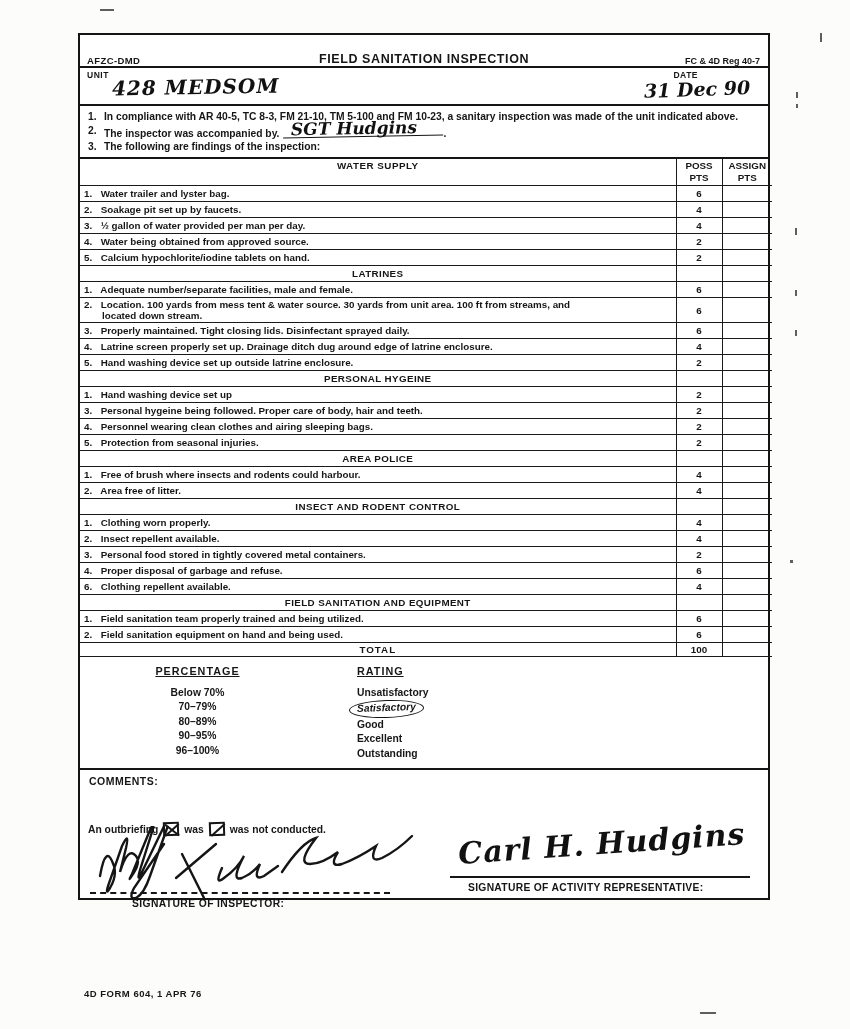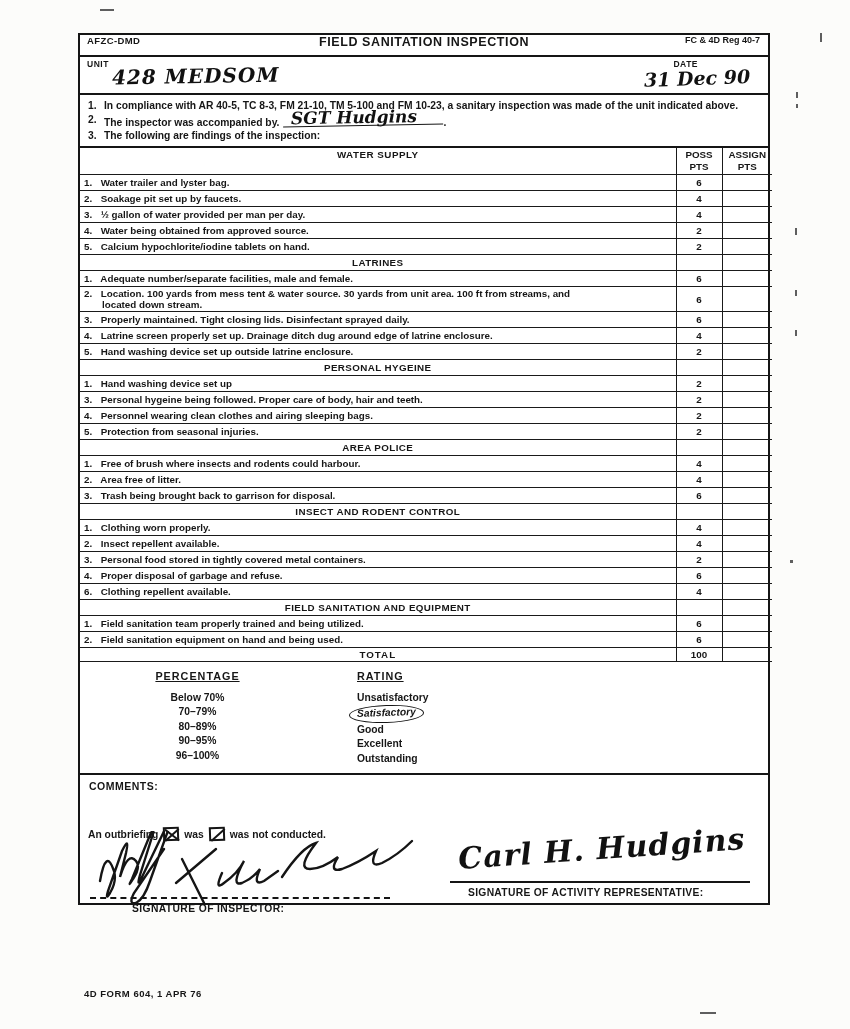--- a/index.html
+++ b/index.html
@@ -9,21 +9,21 @@
     background:#fcfcfa; color:#161616;
     font-family:"Liberation Sans", sans-serif;
     -webkit-font-smoothing:antialiased;
   }
   .form {
     position:absolute; left:78px; top:33px; width:692px;
     border:2.5px solid #151515; background:#fff;
   }
 
   
-  .hdr { display:flex; align-items:flex-start; border-bottom:2.5px solid #151515; height:22px; }
+  .hdr { display:flex; align-items:flex-end; border-bottom:2.5px solid #151515; height:33px; }
   .hdr-left  { width:150px; padding-left:7px; font-size:9.5px; font-weight:bold; letter-spacing:.4px; }
   .hdr-title { flex:1; text-align:center; font-size:12.5px; font-weight:bold; letter-spacing:.6px; }
   .hdr-right { width:150px; text-align:right; padding-right:8px; font-size:9px; font-weight:bold; }
 
   
   .unitrow { position:relative; height:38px; border-bottom:2.5px solid #151515; }
   .lbl-sm { position:absolute; font-size:8.5px; font-weight:bold; letter-spacing:.5px; }
   .hw { font-family:"DejaVu Serif", serif; font-style:italic; font-weight:bold; color:#111; }
   .unit-val { position:absolute; left:32px; top:7px; font-size:20px; transform:rotate(-1deg); letter-spacing:1px; }
   .date-val { position:absolute; right:18px; top:10px; font-size:19px; transform:rotate(-2deg); }
@@ -216,25 +216,20 @@
           <td class="desc"><span class="inum">1.</span> Free of brush where insects and rodents could harbour.</td>
           <td class="pts">4</td>
           <td class="pts"></td>
         </tr>
         <tr>
           <td class="desc"><span class="inum">2.</span> Area free of litter.</td>
           <td class="pts">4</td>
           <td class="pts"></td>
         </tr>
         <tr>
-          <td class="desc"><span class="inum">3.</span> Trash being brought back to garrison for disposal.</td>
-          <td class="pts">6</td>
-          <td class="pts"></td>
-        </tr>
-        <tr>
           <td class="desc section-title">INSECT AND RODENT CONTROL</td>
           <td class="pts"></td>
           <td class="pts"></td>
         </tr>
         <tr>
           <td class="desc"><span class="inum">1.</span> Clothing worn properly.</td>
           <td class="pts">4</td>
           <td class="pts"></td>
         </tr>
         <tr>

